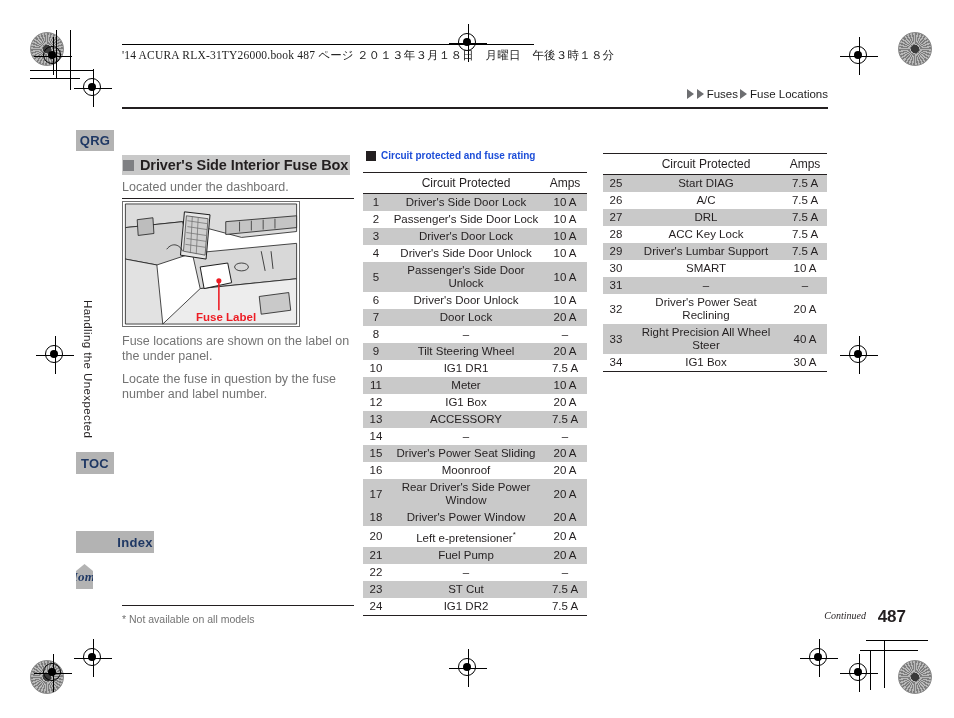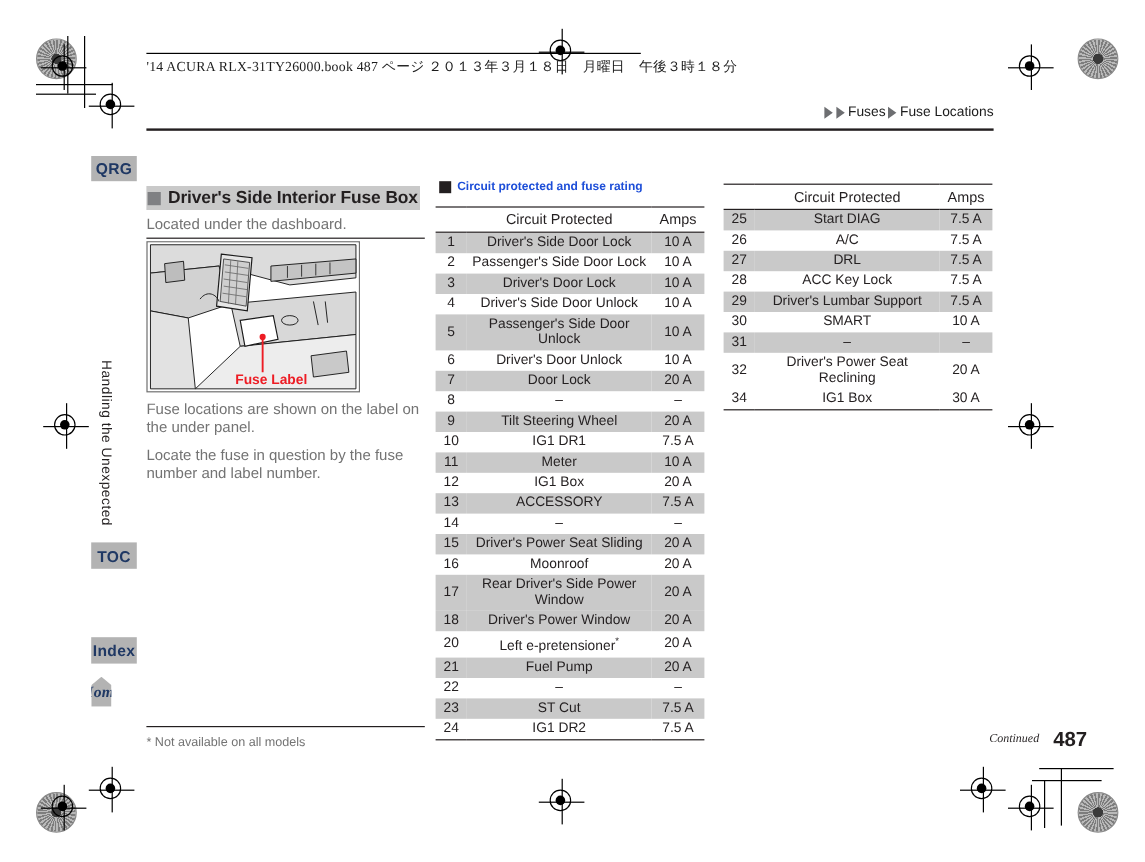--- a/index.html
+++ b/index.html
@@ -51,21 +51,21 @@
 
   
   .tab{
     position:absolute;background:#b3b3b3;color:#1f3864;
     font-weight:bold;font-size:13px;text-align:center;
     display:flex;align-items:center;justify-content:center;
     letter-spacing:.3px;
   }
   #tab-qrg{left:76px;top:130px;width:38px;height:21px;}
   #tab-toc{left:76px;top:452px;width:38px;height:22px;}
-  #tab-index{left:76px;top:531px;width:38px;height:22px;}
+  #tab-index{left:76px;top:531px;width:38px;height:22px;padding-left:40px;}
   #tab-home{left:76px;top:564px;width:17px;height:25px;background:#b3b3b3;
     clip-path:polygon(50% 0,100% 28%,100% 100%,0 100%,0 28%);
     font-family:"Liberation Serif","DejaVu Serif",serif;
     font-style:italic;font-size:13px;}
   .vtext{
     position:absolute;left:82px;top:300px;
     writing-mode:vertical-rl;
     font-size:11.5px;color:#231f20;letter-spacing:.4px;white-space:nowrap;
   }
 
@@ -432,20 +432,25 @@
         <tr class="alt">
           <td class="no">31</td>
           <td>–</td>
           <td class="amp">–</td>
         </tr>
         <tr>
           <td class="no">32</td>
           <td>Driver's Power Seat Reclining</td>
           <td class="amp">20 A</td>
         </tr>
+        <tr class="alt">
+          <td class="no">33</td>
+          <td>Right Precision All Wheel Steer</td>
+          <td class="amp">40 A</td>
+        </tr>
         <tr>
           <td class="no">34</td>
           <td>IG1 Box</td>
           <td class="amp">30 A</td>
         </tr>
       </tbody>
   </table>
 
   <div id="continued">Continued</div>
   <div id="pageno">487</div>

